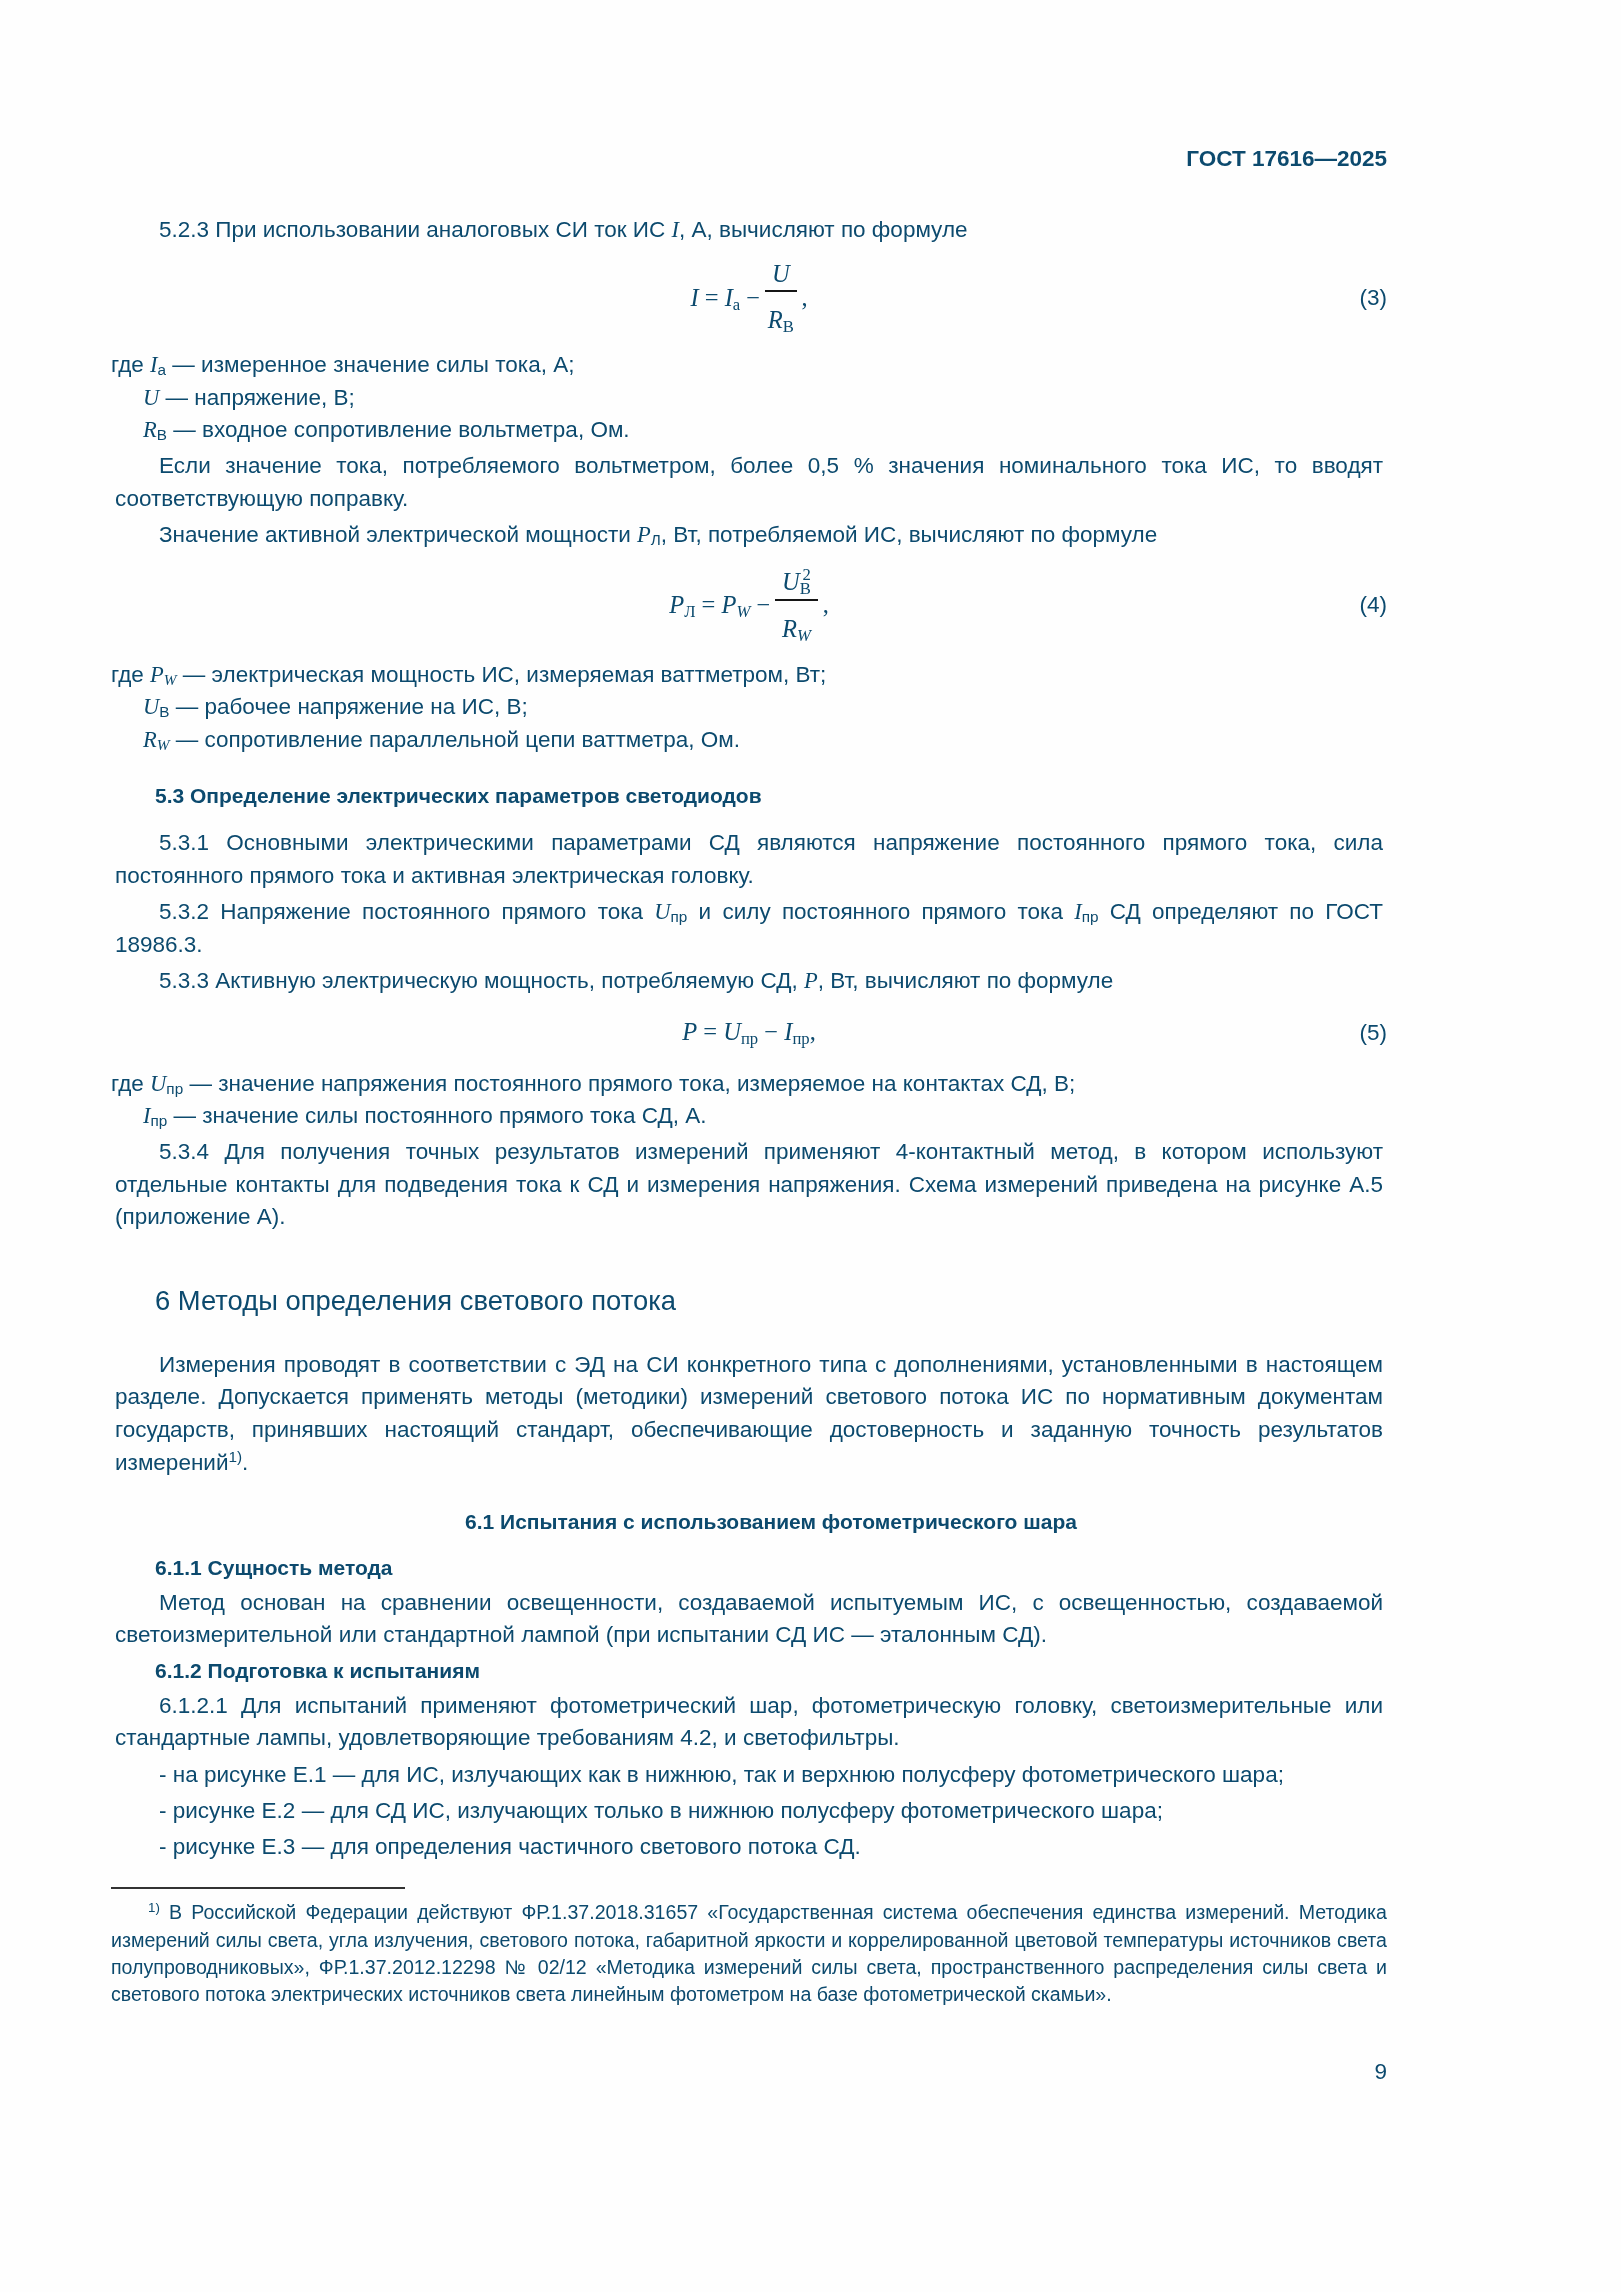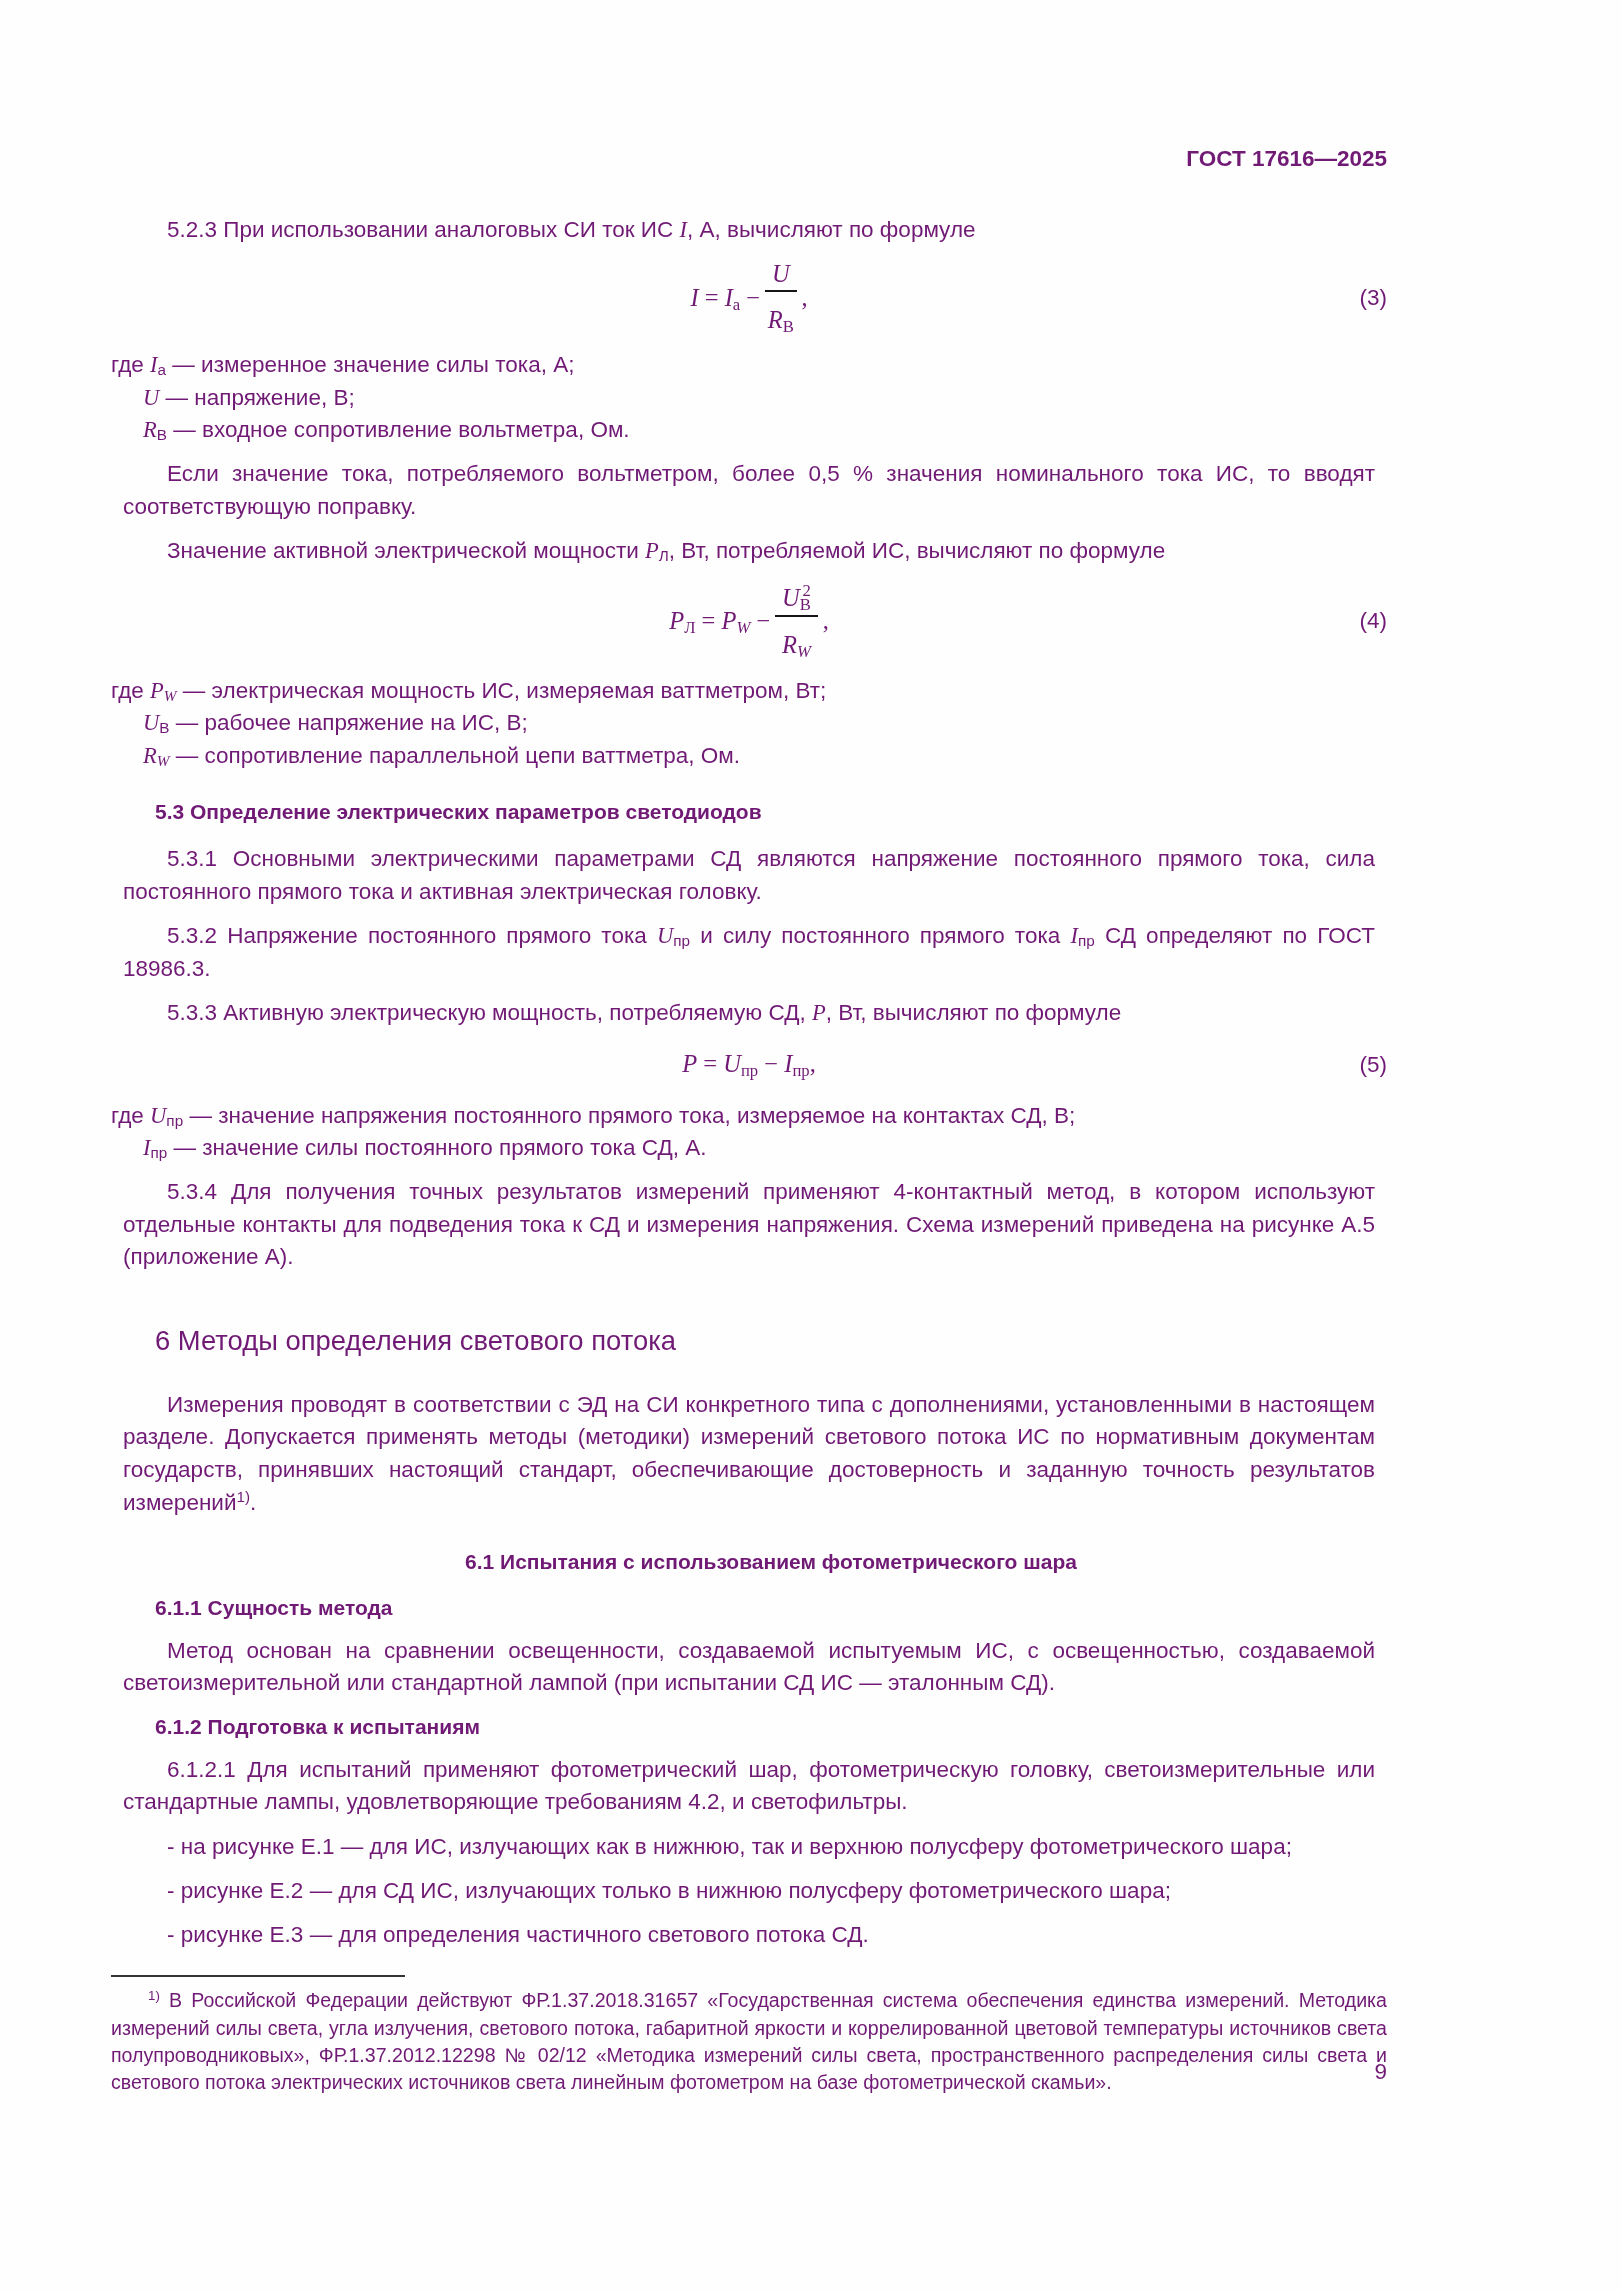--- a/index.html
+++ b/index.html
@@ -5,26 +5,26 @@
   * { box-sizing: border-box; }
   html, body { margin: 0; padding: 0; background: #ffffff; }
   .page {
     position: relative;
     width: 1621px;
     height: 2293px;
     background: #fefefe;
     font-family: "Liberation Sans", "DejaVu Sans", sans-serif;
     font-size: 22.5px;
     line-height: 1.44;
-    color: #701a75;
+    color: #0c4a6e;
     overflow: hidden;
   }
   .content { position: absolute; left: 111px; top: 143px; width: 1276px; }
   .doc-code { text-align: right; font-weight: 700; margin: 0 0 39px 0; }
-  .para { margin: 12px; text-indent: 44px; text-align: justify; }
+  .para { margin: 4px; text-indent: 44px; text-align: justify; }
   .def-head { margin: 0; text-align: justify; }
   .def { margin: 0; padding-left: 32px; text-align: justify; }
   .h-bold { margin: 0; font-weight: 700; text-indent: 44px; font-size: 21px; }
   .gap-53 { margin: 25.5px 0 15.7px; }
   .h-main { margin: 47px 0 29px; font-weight: 400; font-size: 27.4px; text-indent: 44px; }
   .h-61 { margin: 27.4px 0 15.7px; text-align: center; }
   .h-611 { margin: 0 0 3.9px; }
   .formula-row {
     position: relative;
     display: flex; align-items: center; justify-content: center;

